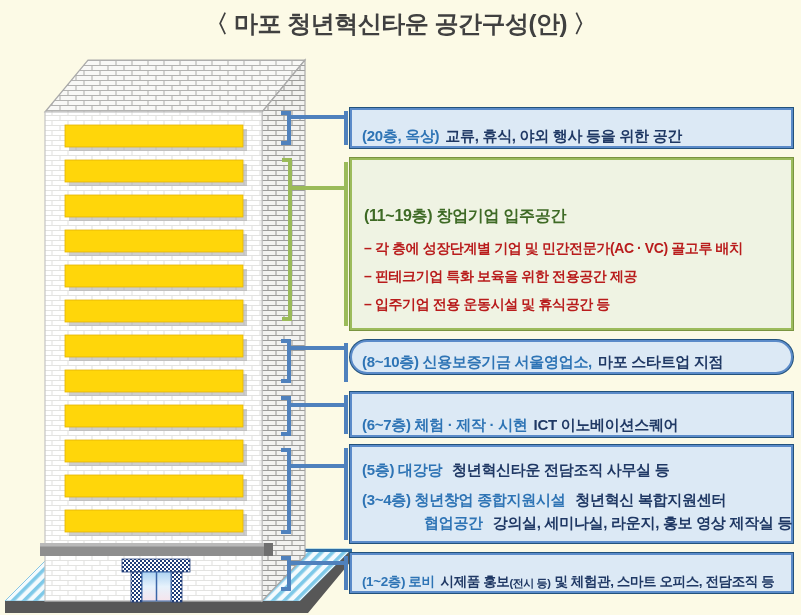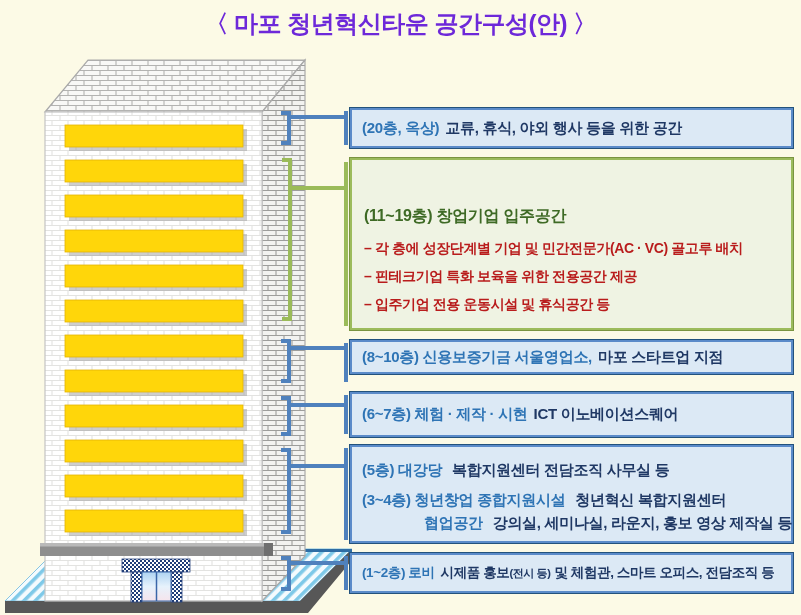--- a/index.html
+++ b/index.html
@@ -5,33 +5,33 @@
   html,body { margin:0; padding:0; }
   .canvas {
     position:relative; width:801px; height:615px;
     background:#FCFAE6; overflow:hidden;
     font-family:"Liberation Sans", sans-serif;
   }
   svg.scene { position:absolute; left:0; top:0; }
   .title {
     position:absolute; top:8px; left:0; width:100%;
     margin:0; text-align:center;
-    font-size:24px; font-weight:bold; color:#6d28d9; letter-spacing:-0.5px;
+    font-size:24px; font-weight:bold; color:#404040; letter-spacing:-0.5px;
   }
   .fbox {
     position:absolute; left:350px; width:443px; box-sizing:border-box;
     background:#DCE9F5; border:2px solid #5B8BC9; box-shadow:0 0 0 1px #23527C;
-    display:flex; align-items:center; padding:0 10px;
+    display:flex; align-items:flex-end; padding:0 10px;
     font-weight:bold; font-size:15px; color:#1F3864;
     white-space:nowrap; letter-spacing:-0.3px;
   }
   .fbox .lbl { color:#2E74B5; margin-right:6px; }
   .box-1  { top:108px; height:40px; }
   .box-2  { top:158px; height:172px; }
-  .box-3  { top:340px; height:34px; }
+  .box-3  { top:340px; height:34px;border-radius:18px; }
   .box-4  { top:392px; height:45px; }
   .box-5  { top:445px; height:98px; }
   .box-6  { top:553px; height:40px; font-size:13.5px; letter-spacing:-0.4px; }
   .box-green {
     background:#EFF3E3; border-color:#9CBB5C; box-shadow:0 0 0 1px #7A9440;
     flex-direction:column; align-items:flex-start; justify-content:center;
     padding:8px 12px;
   }
   .g-header { color:#3E6A25; font-size:16px; margin-bottom:7px;margin-top:36px; }
   .g-bullet { color:#b91c1c; font-size:14px; line-height:28px; letter-spacing:-0.4px; }
@@ -174,21 +174,21 @@
   </div>
 
   <div class="fbox box-4">
     <span class="lbl">(6~7층) 체험 · 제작 · 시현</span>
     <span>ICT  이노베이션스퀘어</span>
   </div>
 
   <div class="fbox box-5 box-multi">
     <div class="line">
       <span class="lbl">(5층) 대강당</span>
-      <span>복합지원센터 전담조직 사무실 등</span>
+      <span>청년혁신타운 전담조직 사무실 등</span>
     </div>
     <div class="line">
       <span class="lbl">(3~4층) 청년창업 종합지원시설</span>
       <span>청년혁신 복합지원센터</span>
     </div>
     <div class="line cont">
       <span class="lbl">협업공간</span>
       <span>강의실, 세미나실, 라운지, 홍보 영상 제작실 등</span>
     </div>
   </div>

